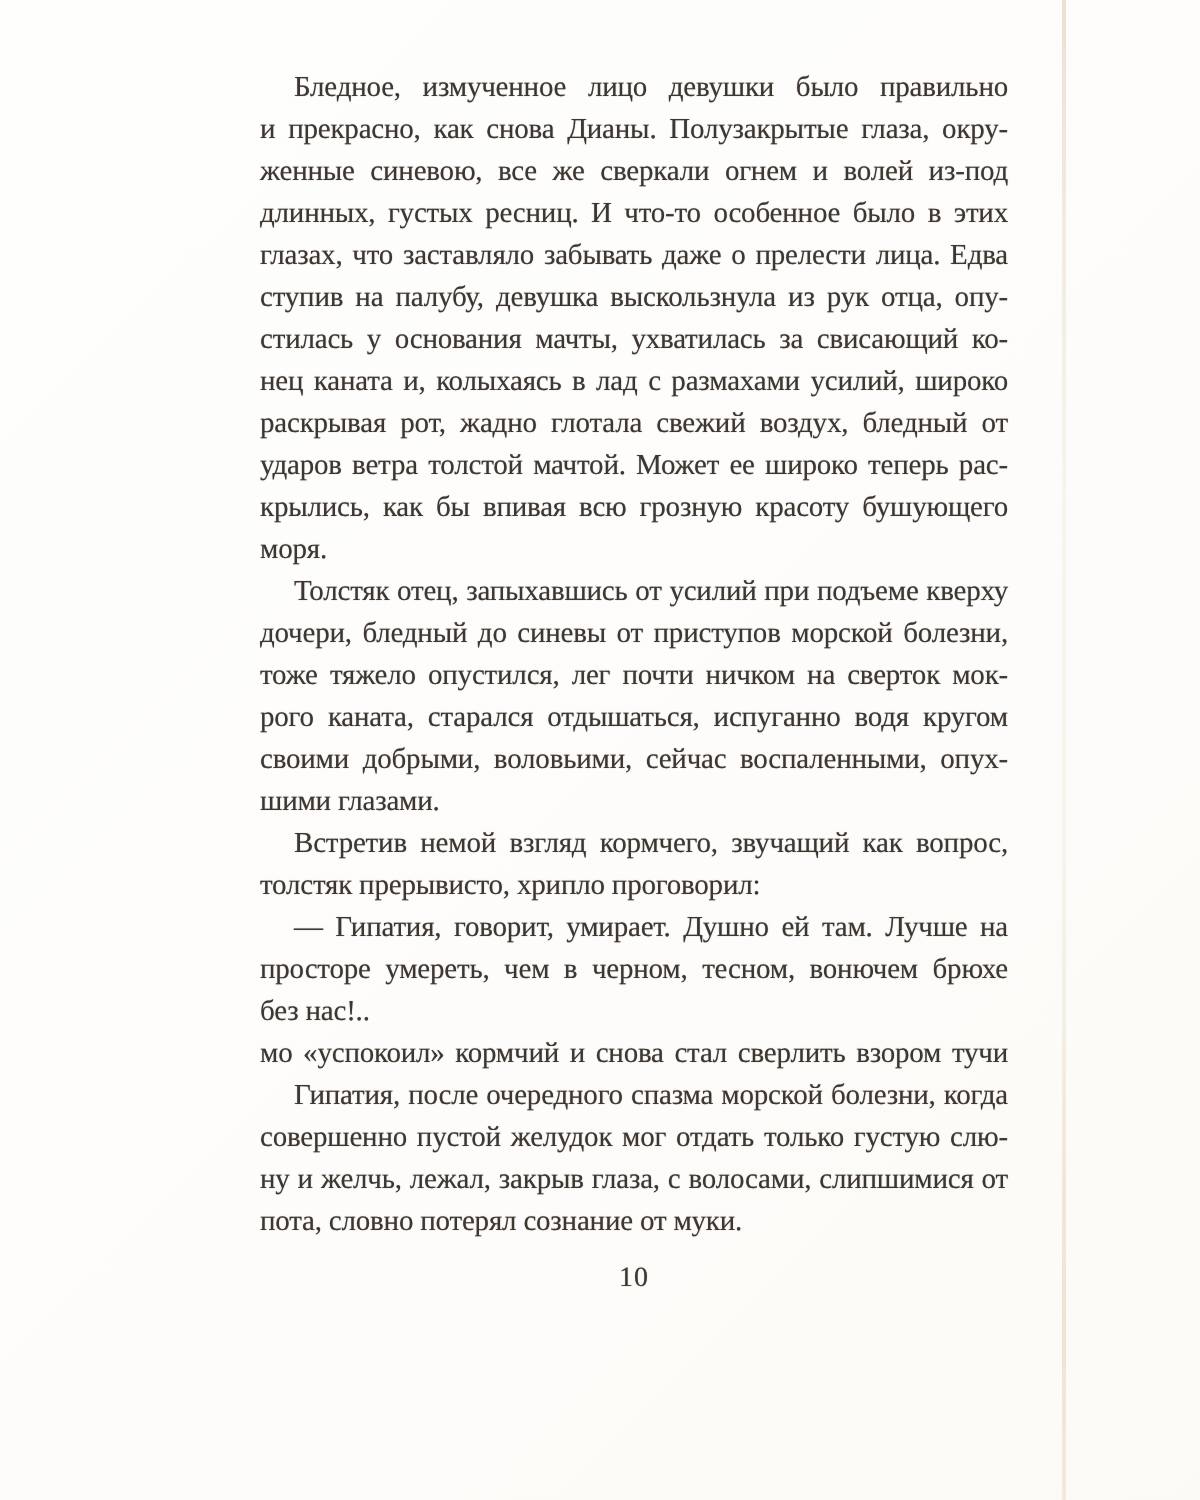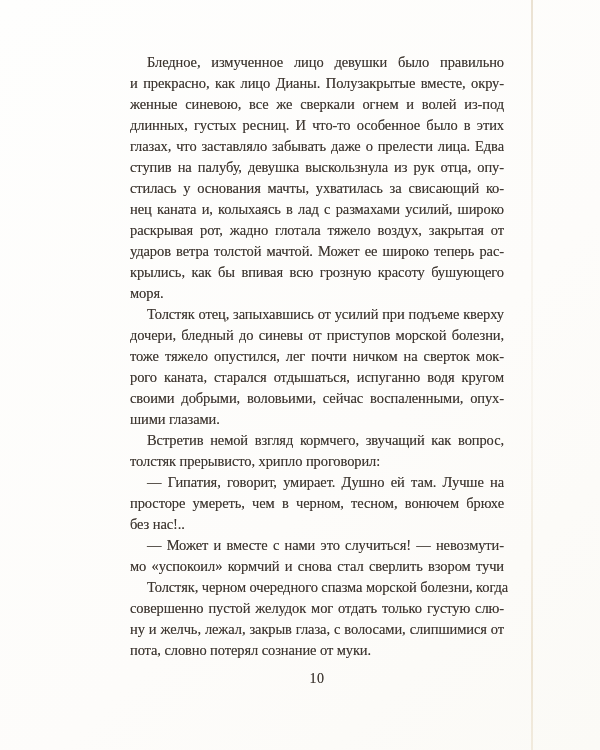--- a/index.html
+++ b/index.html
@@ -15,21 +15,21 @@
   }
   .page {
     position: relative;
     width: 600px;
     height: 750px;
     background: linear-gradient(135deg, #fefefd 0%, #fdfcfa 60%, #fbfaf6 100%);
   }
   .text-block {
     position: absolute;
     left: 130px;
-    top: 52px;
+    top: 34px;
     width: 374px;
     color: #3e3731;
     font-size: 14.5px;
     line-height: 21px;
     letter-spacing: -0.1px;
     text-shadow: 0 0 0.5px rgba(62, 55, 49, 0.55);
   }
   .para { margin: 0; }
   .line {
     white-space: nowrap;
@@ -61,28 +61,28 @@
   }
 </style>
 </head>
 <body>
 
 <div class="page">
   <div class="text-block">
 
     <div class="para">
       <div class="line indent">Бледное, измученное лицо девушки было правильно</div>
-      <div class="line">и прекрасно, как лицо Дианы. Полузакрытые вместе, окру-</div>
+      <div class="line">и прекрасно, как снова Дианы. Полузакрытые глаза, окру-</div>
       <div class="line">женные синевою, все же сверкали огнем и волей из-под</div>
       <div class="line">длинных, густых ресниц. И что-то особенное было в этих</div>
       <div class="line">глазах, что заставляло забывать даже о прелести лица. Едва</div>
       <div class="line">ступив на палубу, девушка выскользнула из рук отца, опу-</div>
       <div class="line">стилась у основания мачты, ухватилась за свисающий ко-</div>
       <div class="line">нец каната и, колыхаясь в лад с размахами усилий, широко</div>
-      <div class="line">раскрывая рот, жадно глотала тяжело воздух, закрытая от</div>
+      <div class="line">раскрывая рот, жадно глотала свежий воздух, бледный от</div>
       <div class="line">ударов ветра толстой мачтой. Может ее широко теперь рас-</div>
       <div class="line">крылись, как бы впивая всю грозную красоту бушующего</div>
       <div class="line end">моря.</div>
     </div>
 
     <div class="para">
       <div class="line indent">Толстяк отец, запыхавшись от усилий при подъеме кверху</div>
       <div class="line">дочери, бледный до синевы от приступов морской болезни,</div>
       <div class="line">тоже тяжело опустился, лег почти ничком на сверток мок-</div>
       <div class="line">рого каната, старался отдышаться, испуганно водя кругом</div>
@@ -95,26 +95,25 @@
       <div class="line end">толстяк прерывисто, хрипло проговорил:</div>
     </div>
 
     <div class="para">
       <div class="line indent">— Гипатия, говорит, умирает. Душно ей там. Лучше на</div>
       <div class="line">просторе умереть, чем в черном, тесном, вонючем брюхе</div>
       <div class="line end">без нас!..</div>
     </div>
 
     <div class="para">
-      <div class="line indent">— Может и вместе с нами это случиться! — невозмути-</div>
       <div class="line">мо «успокоил» кормчий и снова стал сверлить взором тучи</div>
     </div>
 
     <div class="para">
-      <div class="line indent">Толстяк, черном очередного спазма морской болезни, когда</div>
+      <div class="line indent">Гипатия, после очередного спазма морской болезни, когда</div>
       <div class="line">совершенно пустой желудок мог отдать только густую слю-</div>
       <div class="line">ну и желчь, лежал, закрыв глаза, с волосами, слипшимися от</div>
       <div class="line end">пота, словно потерял сознание от муки.</div>
     </div>
 
     <div class="page-number">10</div>
   </div>
 
   <div class="edge-line"></div>
 </div>

